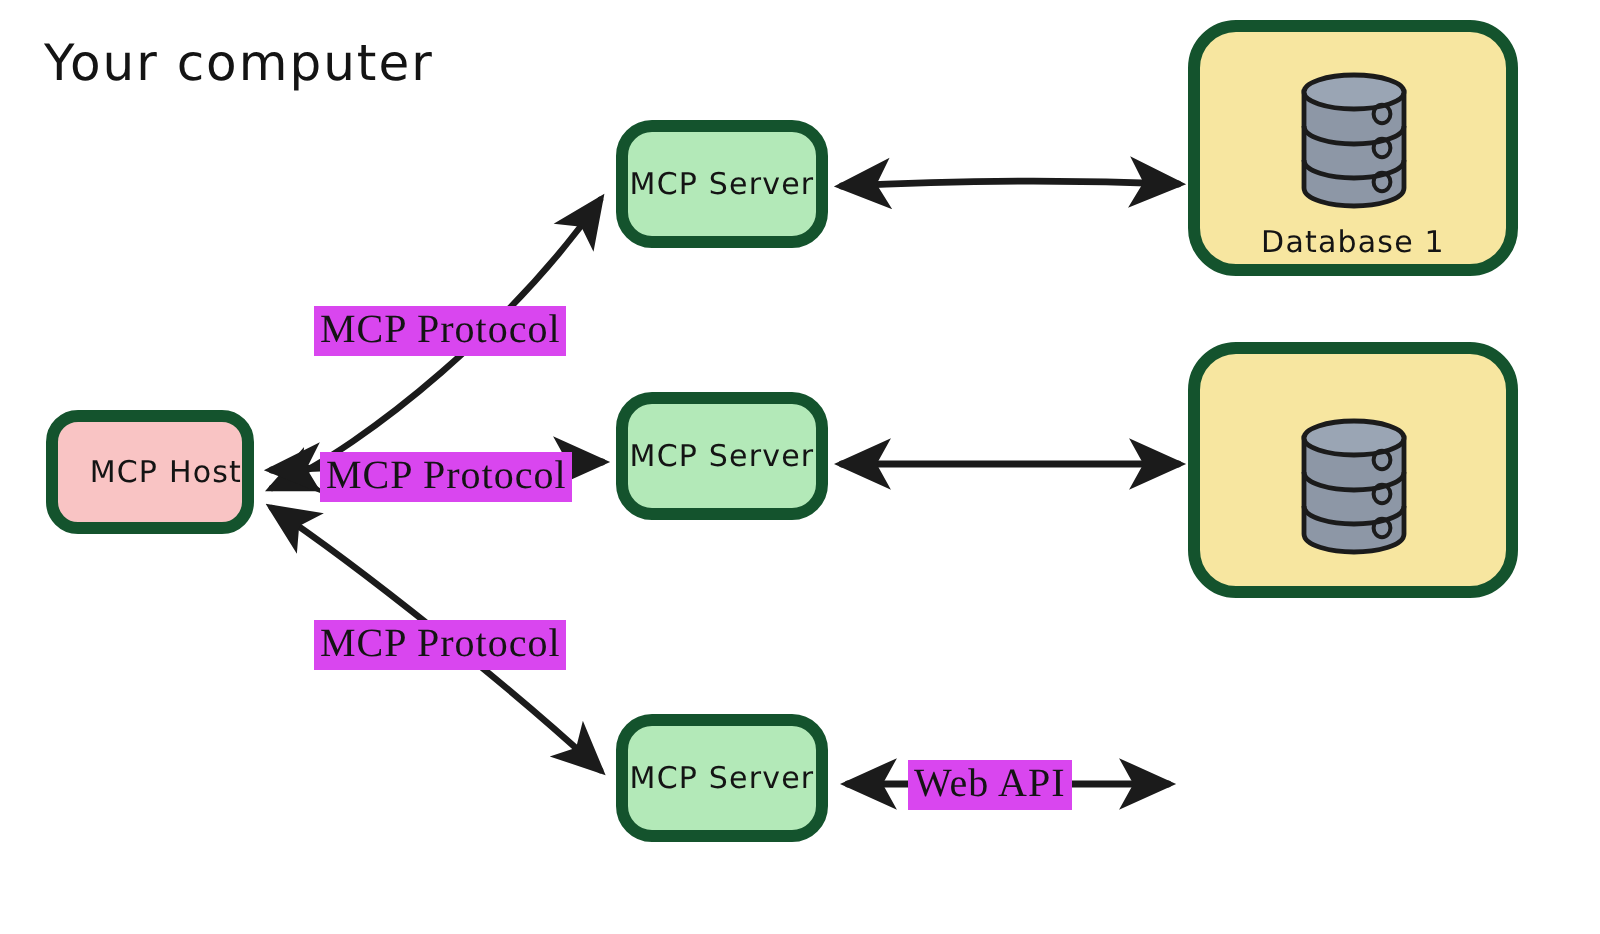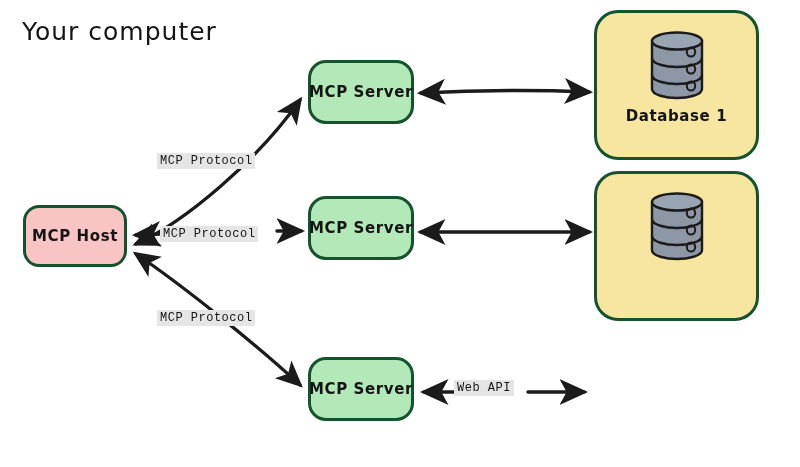--- a/index.html
+++ b/index.html
@@ -20,83 +20,83 @@
     position: absolute;
     left: 0;
     top: 0;
     width: 800px;
     height: 467px;
     pointer-events: none;
   }
   .node {
     position: absolute;
     box-sizing: border-box;
-    border: 3px solid #14532d;
+    border: 6px solid #14532d;
     border-radius: 18px;
     display: flex;
     flex-direction: column;
     align-items: center;
     justify-content: center;
-    font-weight: bold;
   }
   .node-label {
     font-family: "DejaVu Sans", sans-serif;
     font-size: 15px;
     color: #141414;
     letter-spacing: 0.6px;
     text-align: center;
     line-height: 1.1;
     white-space: nowrap;
   }
   .host-node {
     left: 23px;
     top: 205px;
     width: 104px;
     height: 62px;
     background: #f9c4c4;
     border-radius: 16px;
+    align-items: flex-end;
   }
   .server-node {
     width: 106px;
     height: 64px;
     background: #b3e9b8;
     left: 308px;
   }
   .server-1 { top: 60px; }
   .server-2 { top: 196px; }
   .server-3 { top: 357px; }
 
   .db-node {
     width: 165px;
-    height: 150px;
+    height: 128px;
     left: 594px;
     border-radius: 24px;
-    justify-content: flex-start;
+    justify-content: center;
     padding-top: 16px;
   }
   .db-1 { top: 10px;  background: #f7e6a0; }
   .db-2 { top: 171px; background: #f7e6a0; }
   .db-3 { top: 330px; background: #aed8f8; width: 170px; left: 589px; }
 
   .db-icon { width: 62px; height: 72px; display: block; }
   .db-caption {
     margin-top: 6px;
     font-size: 15px;
     color: #141414;
     letter-spacing: 0.6px;
     white-space: nowrap;
   }
 
   .edge-label {
     position: absolute;
-    font-family: Liberation Mono, monospace;
-    font-size: 12px;
+    font-family: Liberation Serif, serif;
+    font-size: 20px;
     color: #141414;
     letter-spacing: 0.5px;
-    background: #e5e5e5;
+    background: #d946ef;
     padding: 1px 3px;
     white-space: nowrap;
   }
   .lbl-proto-top    { left: 157px; top: 153px; }
   .lbl-proto-mid    { left: 160px; top: 226px; }
   .lbl-proto-bottom { left: 157px; top: 310px; }
   .lbl-webapi       { left: 454px; top: 380px; }
 
   .title {
     position: absolute;

